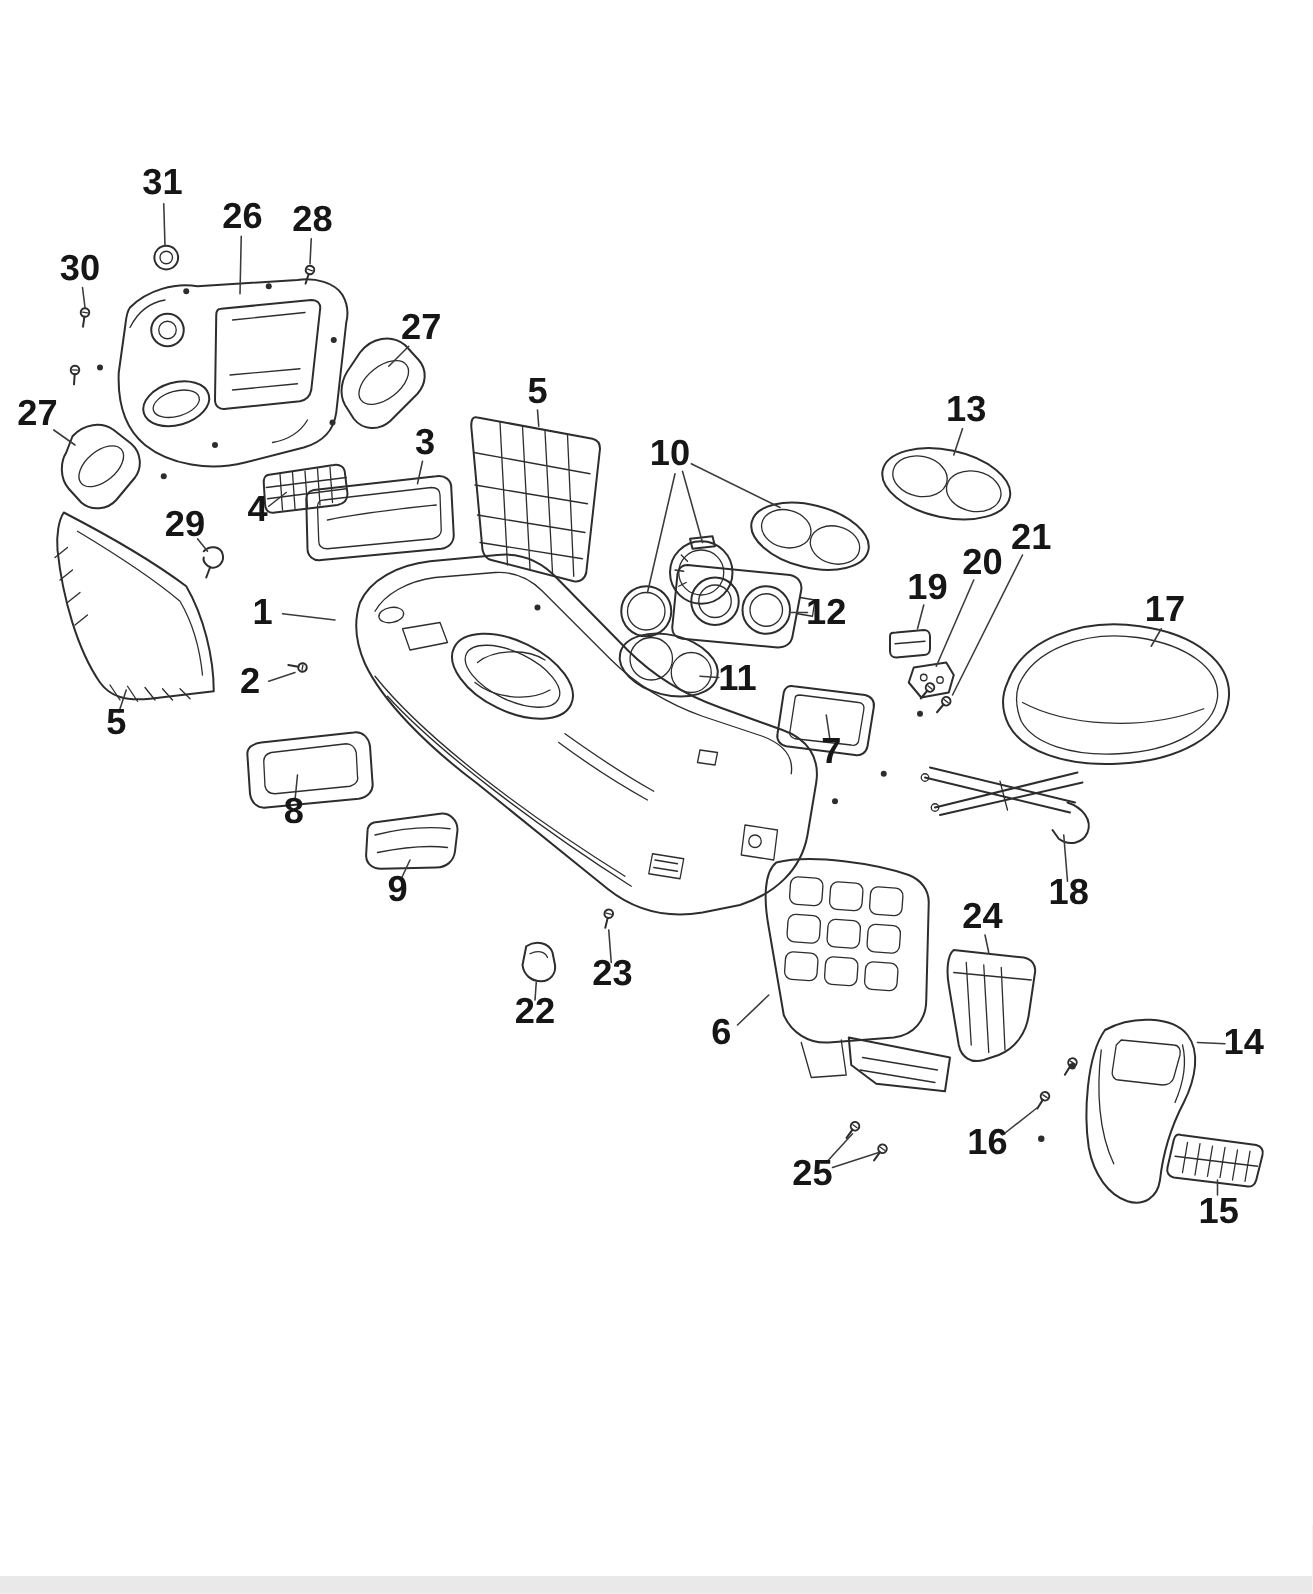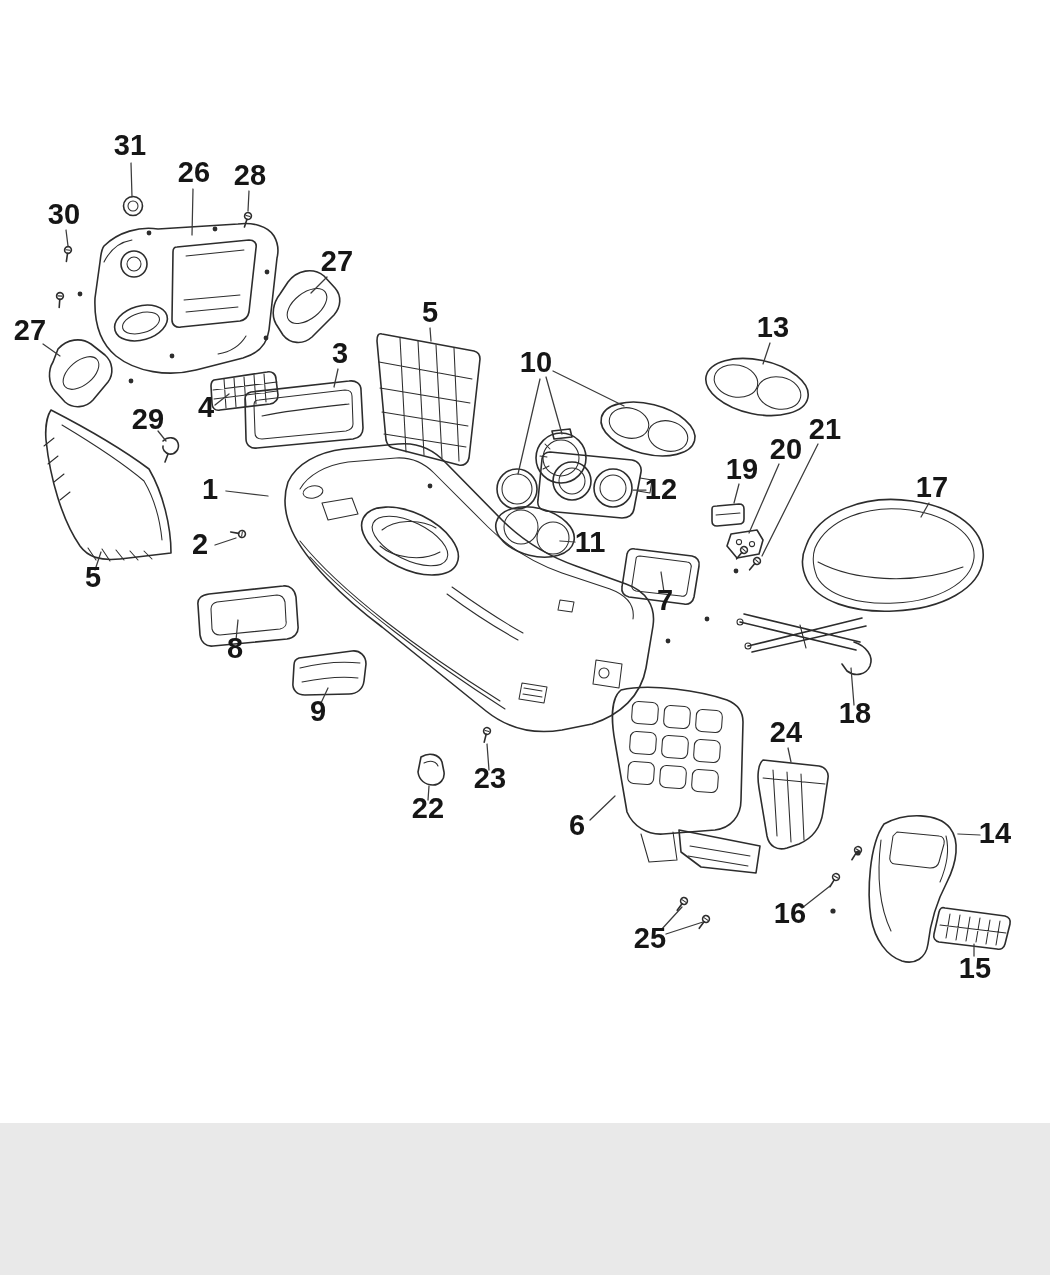--- a/index.html
+++ b/index.html
@@ -4,21 +4,21 @@
 <style>
   :root{
     --bg:#ffffff;
     --line:#2d2d2d;
     --label:#161616;
     --leader:#3b3b3b;
   }
   html,body{margin:0;padding:0;background:#e9e9e9;}
   .stage{
     position:relative;
-    width:1050px;height:1123px;
+    width:1050px;height:1261px;
     background:var(--bg);
     overflow:hidden;
   }
   svg{display:block;width:1050px;height:1275px;}
   .thin{stroke-width:1.05;}
   #callouts-layer text{
     font-family:"Liberation Sans", sans-serif;
     font-size:29px;
     font-weight:600;
     fill:var(--label);

